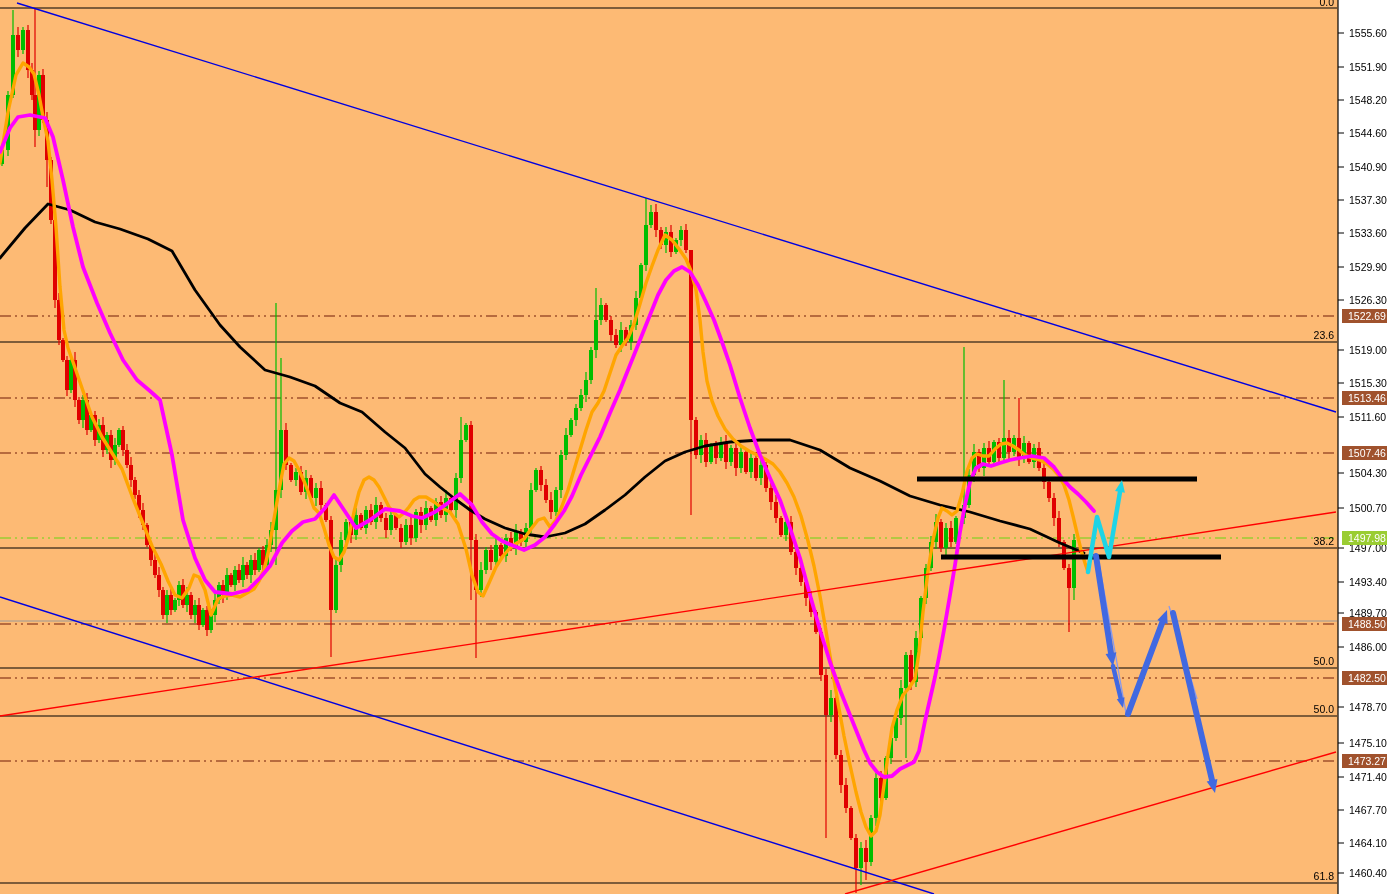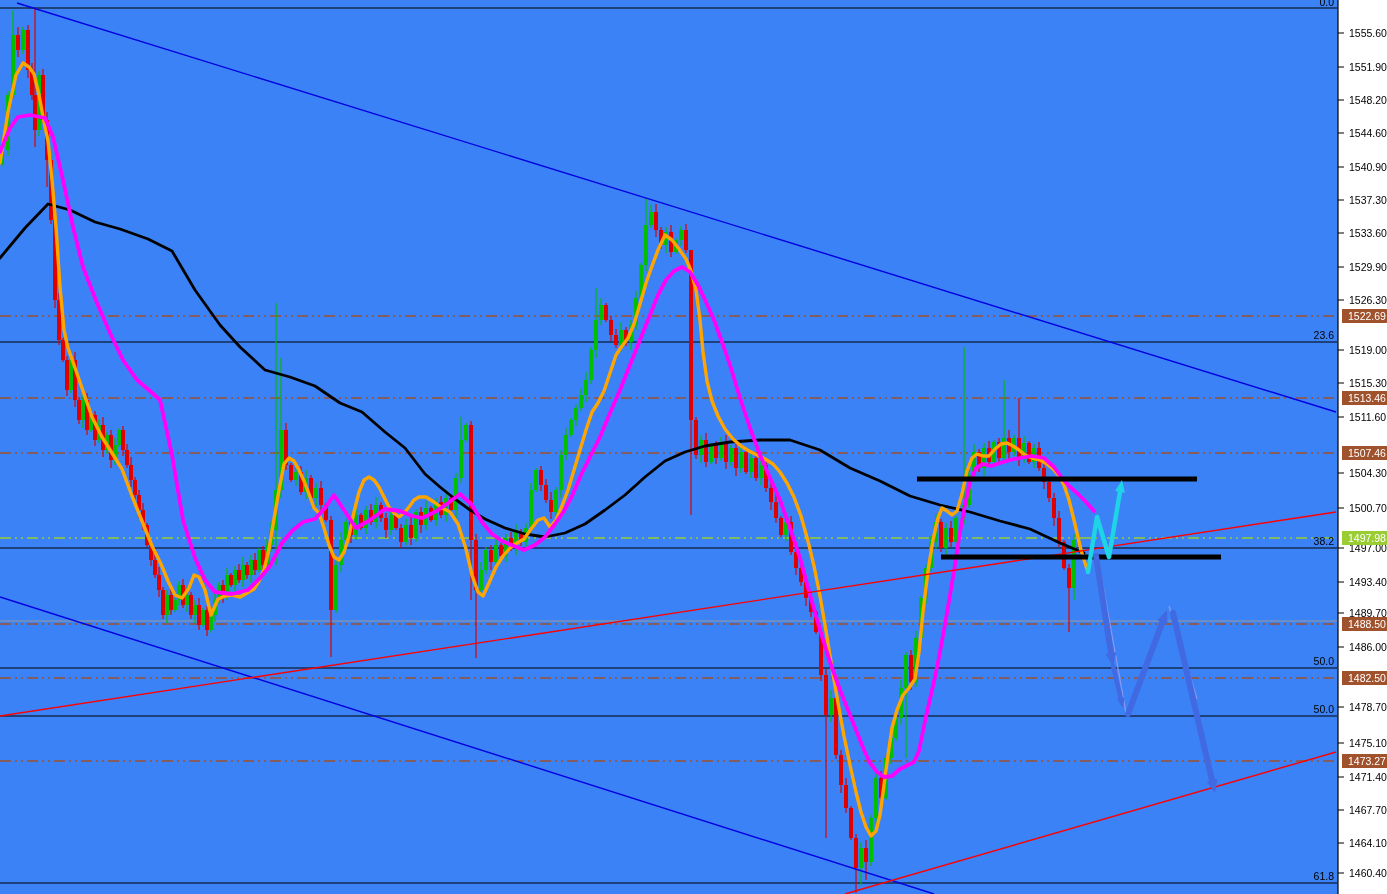--- a/index.html
+++ b/index.html
@@ -1,16 +1,16 @@
 <!DOCTYPE html>
 <html><head>
 <meta charset="utf-8">
 <style>
   html,body{margin:0;padding:0;background:#ffffff;}
-  .stage{position:relative;width:1387px;height:894px;background:#3b82f6;overflow:hidden;
+  .stage{position:relative;width:1387px;height:894px;background:#fdba74;overflow:hidden;
          font-family:"Liberation Sans",sans-serif;text-decoration:underline;}
   svg{display:block;}
   svg text{font-family:"Liberation Sans",sans-serif;}
 </style>
 </head>
 <body>
 
 <div class="stage">
   <svg id="chart" width="1387" height="894" viewBox="0 0 1387 894">
       <g>

